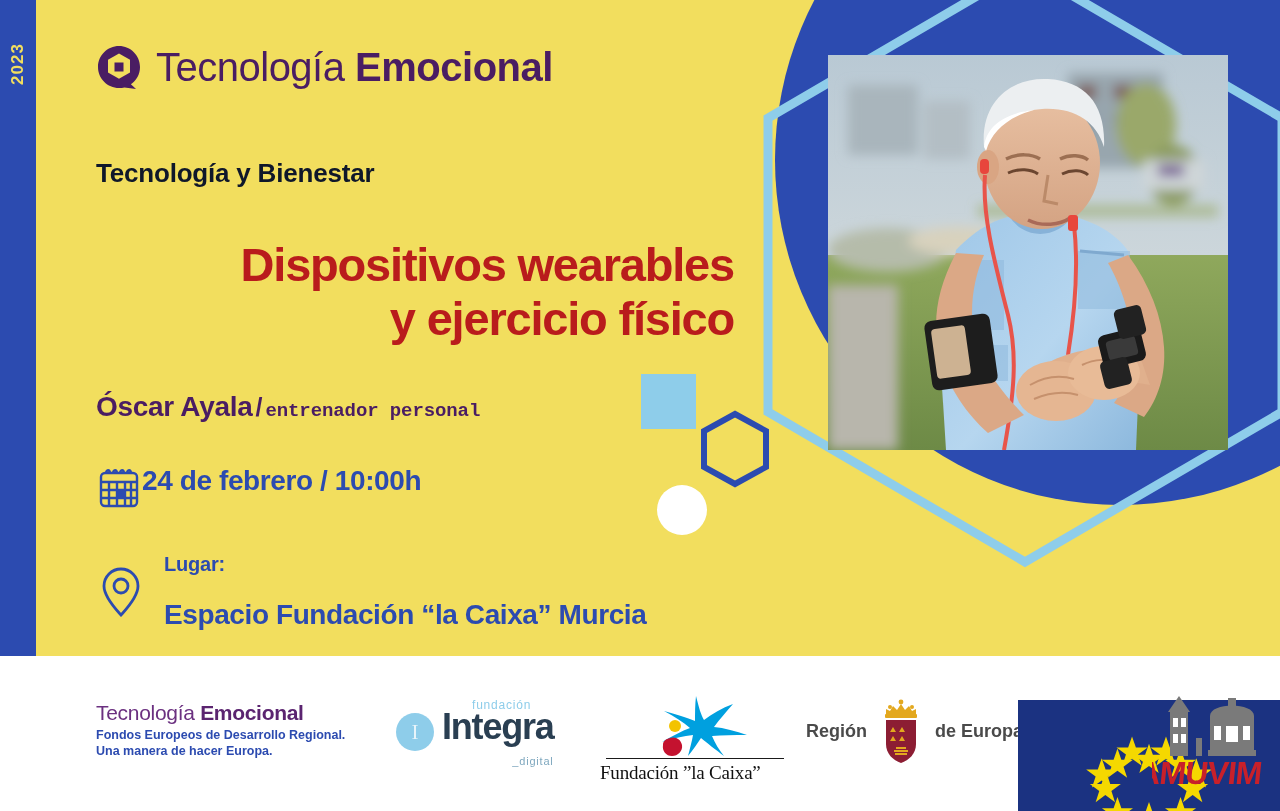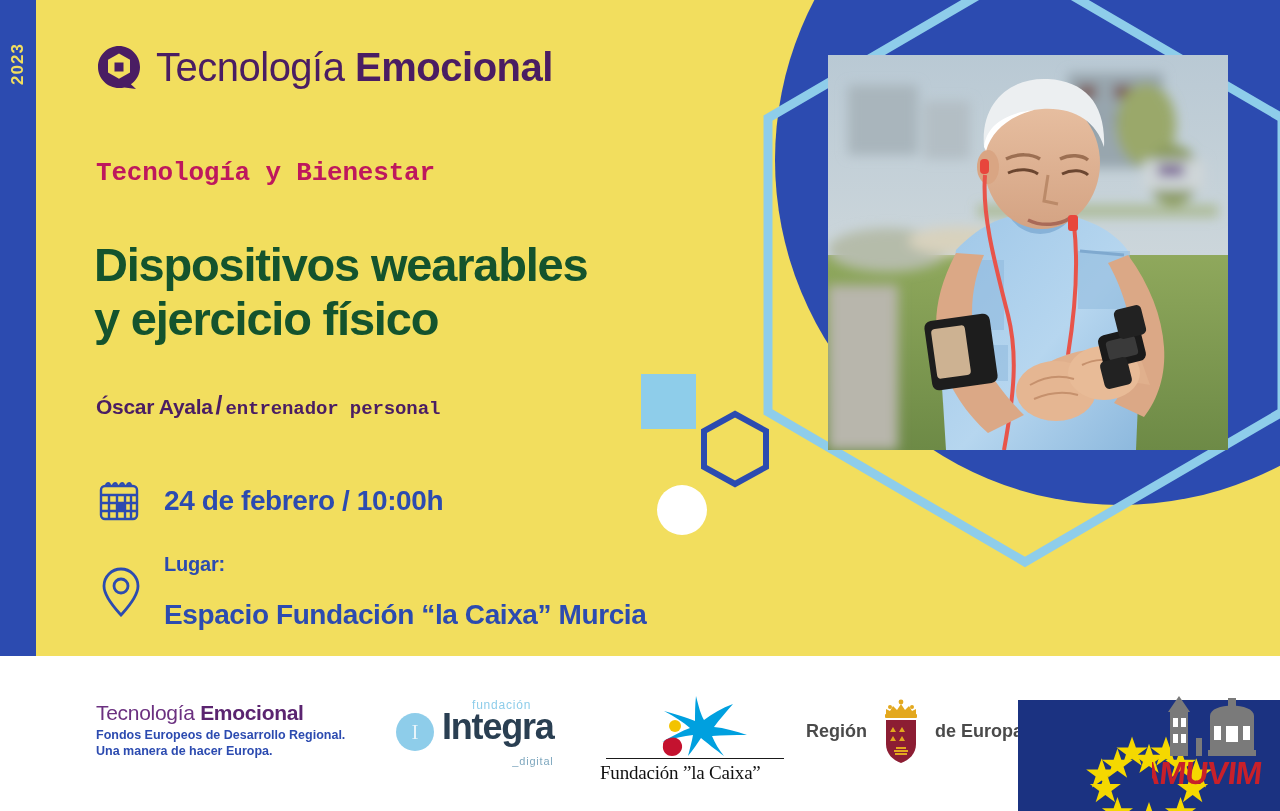--- a/index.html
+++ b/index.html
@@ -134,72 +134,70 @@
     font-family: "Liberation Sans", sans-serif;
   }
   .brand-text .thin { font-weight: normal; }
   .brand-text .bold { font-weight: bold; }
 
   .series-title {
     position: absolute;
     left: 96px; top: 158px;
     font-size: 26px;
     font-weight: bold;
-    color: #be185d;
+    color: #0f172a;
     letter-spacing: -0.2px;
     z-index: 7;
-    font-family: Liberation Mono, monospace;
   }
 
   
   .main-title {
     position: absolute;
     left: 94px; top: 238px;
     width: 640px;
     font-size: 47px;
     font-weight: bold;
     line-height: 1.14;
-    color: #14532d;
+    color: #b91c1c;
     letter-spacing: -1.2px;
     z-index: 7;
+    text-align: right;
   }
   .main-title .l2 { display: block; }
 
   
   .speaker {
     position: absolute;
     left: 96px; top: 391px;
     color: #4a1d63;
     z-index: 7;
     white-space: nowrap;
   }
   .speaker .name {
-    font-size: 21px;
+    font-size: 28px;
     font-weight: bold;
     letter-spacing: -0.3px;
   }
   .speaker .sep {
     font-size: 25px;
     font-weight: bold;
     margin: 0 3px;
   }
   .speaker .role {
     font-size: 19px;
     font-weight: bold;
     letter-spacing: -0.1px;
     font-family: Liberation Mono, monospace;
   }
 
   
   .info-date {
     position: absolute;
-    left: 96px; top: 478px;
+    left: 96px; top: 465px;
     display: flex;
-    align-items: center;
-    gap: 22px;
     z-index: 7;
   }
   .icon-box { width: 46px; height: 46px; flex: none; }
   .icon-box svg { display: block; width: 100%; height: 100%; }
   .date-text {
     font-size: 28px;
     font-weight: bold;
     color: #2c4bb0;
     letter-spacing: -0.4px;
     white-space: nowrap;

